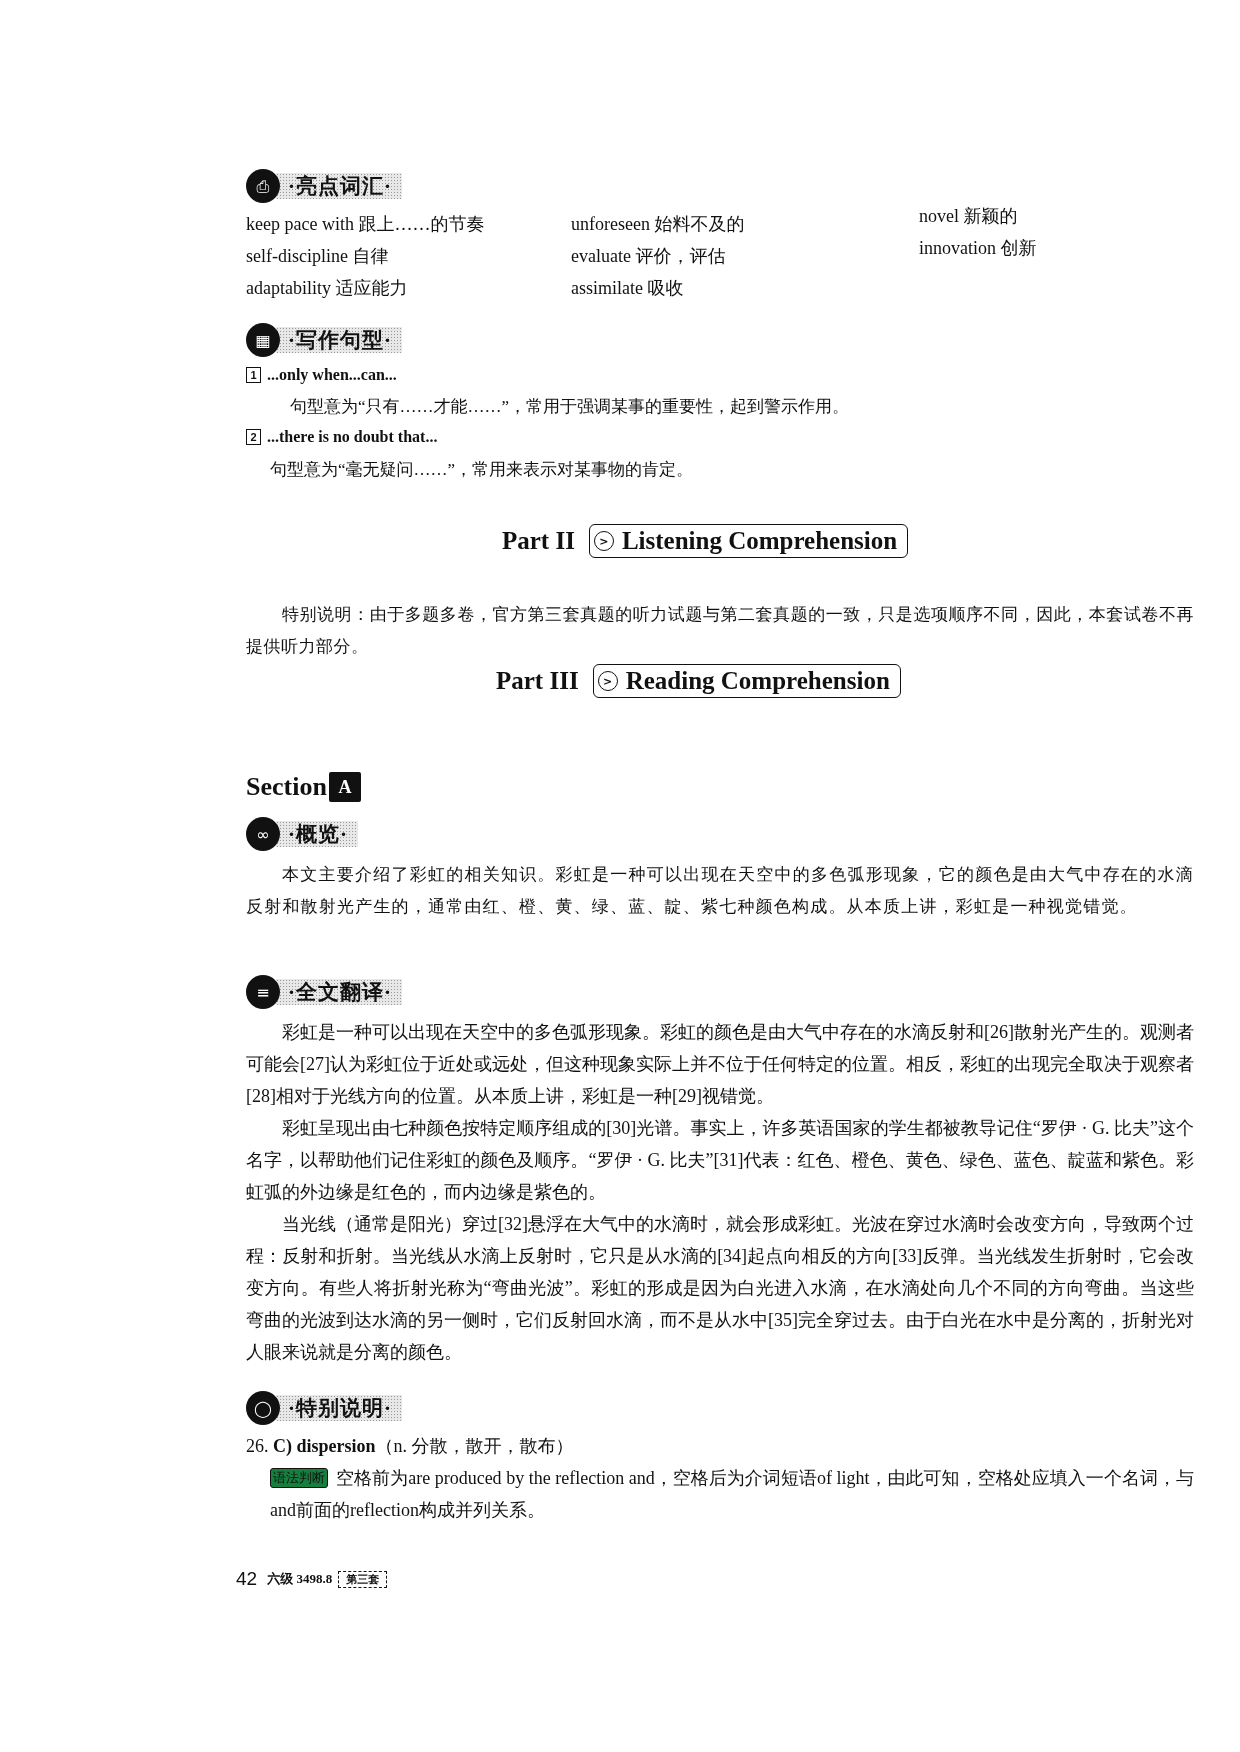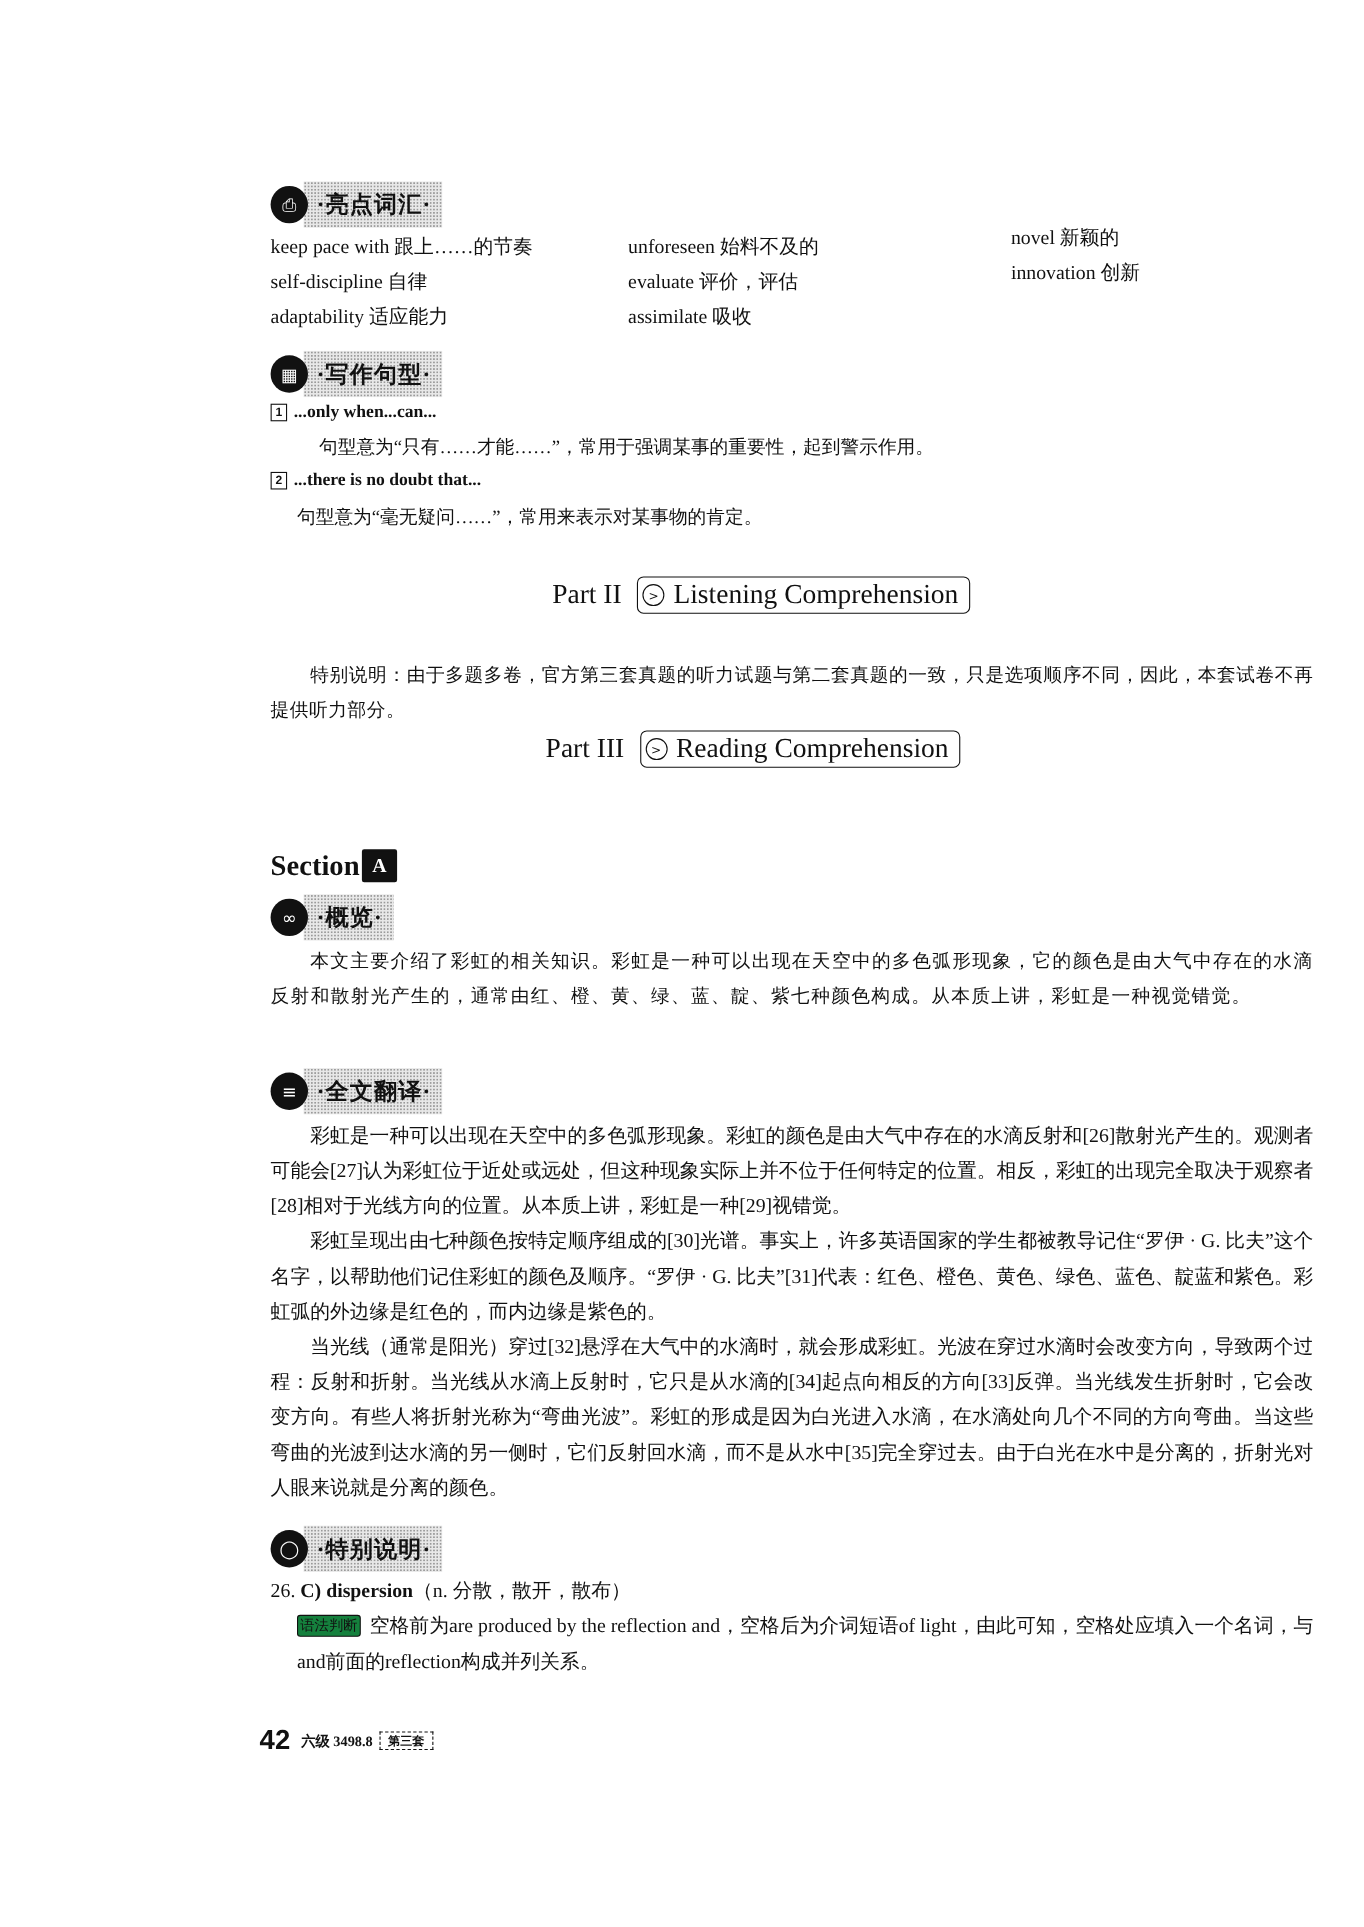--- a/index.html
+++ b/index.html
@@ -8,35 +8,35 @@
       font-family: "Liberation Serif", "DejaVu Serif", serif;
       color: #111;
     }
     .sec-head { position: absolute; left: 246px; height: 36px; display: flex; align-items: center; }
     .sec-icon {
       width: 34px; height: 34px; border-radius: 50%; background: #111; color: #fff;
       display: flex; align-items: center; justify-content: center; font-size: 16px;
       font-family: "DejaVu Sans", sans-serif; z-index: 2;
     }
     .sec-label {
-      margin-left: -4px; height: 42px; padding: 0 10px 0 12px; display: flex; align-items: center;
+      margin-left: -4px; height: 26px; padding: 0 10px 0 12px; display: flex; align-items: center;
       font-weight: bold; font-size: 21px; letter-spacing: 1px;
       background-color: #e8e8e8;
       background-image: radial-gradient(#9a9a9a 0.8px, transparent 0.9px);
       background-size: 3px 3px;
     }
     .vocab { position: absolute; font-size: 18px; line-height: 32px; }
     .item-num {
       display: inline-block; width: 13px; height: 14px; border: 1px solid #111; font-size: 11px;
       line-height: 14px; text-align: center; margin-right: 6px; vertical-align: 1px;
       font-family: "Liberation Sans", sans-serif;
     }
     .pattern-title { position: absolute; left: 246px; font-weight: bold; font-size: 16px; }
     .pattern-desc { position: absolute; left: 270px; font-size: 17px; }
-    .part-title { position: absolute; display: flex; align-items: center; font-weight: normal; font-size: 25px; }
+    .part-title { position: absolute; display: flex; align-items: center; font-weight: bold; font-size: 25px; }
     .part-box {
       display: flex; align-items: center; border: 1.5px solid #111; border-radius: 6px;
       padding: 2px 10px 2px 4px; margin-left: 14px;
     }
     .part-arrow {
       width: 18px; height: 18px; border: 1.3px solid #111; border-radius: 50%;
       font-size: 11px; display: inline-flex; align-items: center; justify-content: center;
       margin-right: 8px; font-family: "DejaVu Sans", sans-serif;
     }
     .para { position: absolute; left: 246px; width: 948px; font-size: 18px; line-height: 32px; text-align: justify; }
@@ -46,21 +46,21 @@
     .section-badge {
       width: 28px; height: 26px; border: 2px solid #111; background: #111; color: #fff;
       display: inline-flex; align-items: center; justify-content: center; font-size: 18px; margin-left: 2px;
       border-radius: 2px;
     }
     .tag-box {
       display: inline-block; border: 1px solid #111; border-radius: 3px; font-size: 13px; padding: 0 2px;
       background: #15803d; margin-right: 8px; line-height: 18px; vertical-align: 2px;
     }
     .footer { position: absolute; left: 236px; top: 1568px; display: flex; align-items: center; }
-    .page-num { font-family: "Liberation Sans", sans-serif; font-size: 25px; margin-right: 10px; font-weight: bold; }
+    .page-num { font-family: "Liberation Sans", sans-serif; font-size: 19px; margin-right: 10px; }
     .footer-text { font-size: 13px; font-weight: bold; }
     .footer-badge { font-size: 11px; border: 1px dashed #111; padding: 0 7px; margin-left: 6px; font-weight: bold; }
   </style>
 </head>
 <body>
 
 <div class="sec-head" style="top:168px;">
   <div class="sec-icon">⎙</div>
   <div class="sec-label">·亮点词汇·</div>
 </div>

